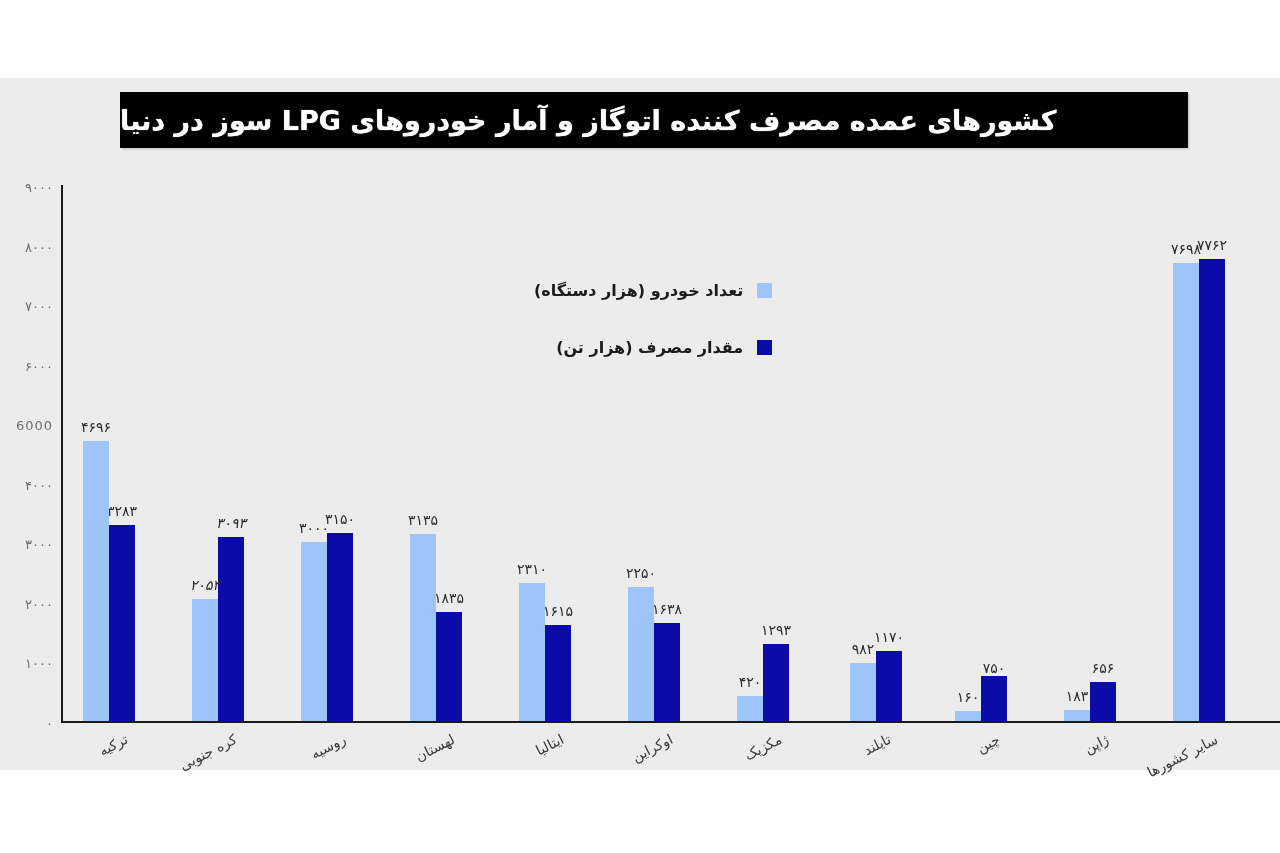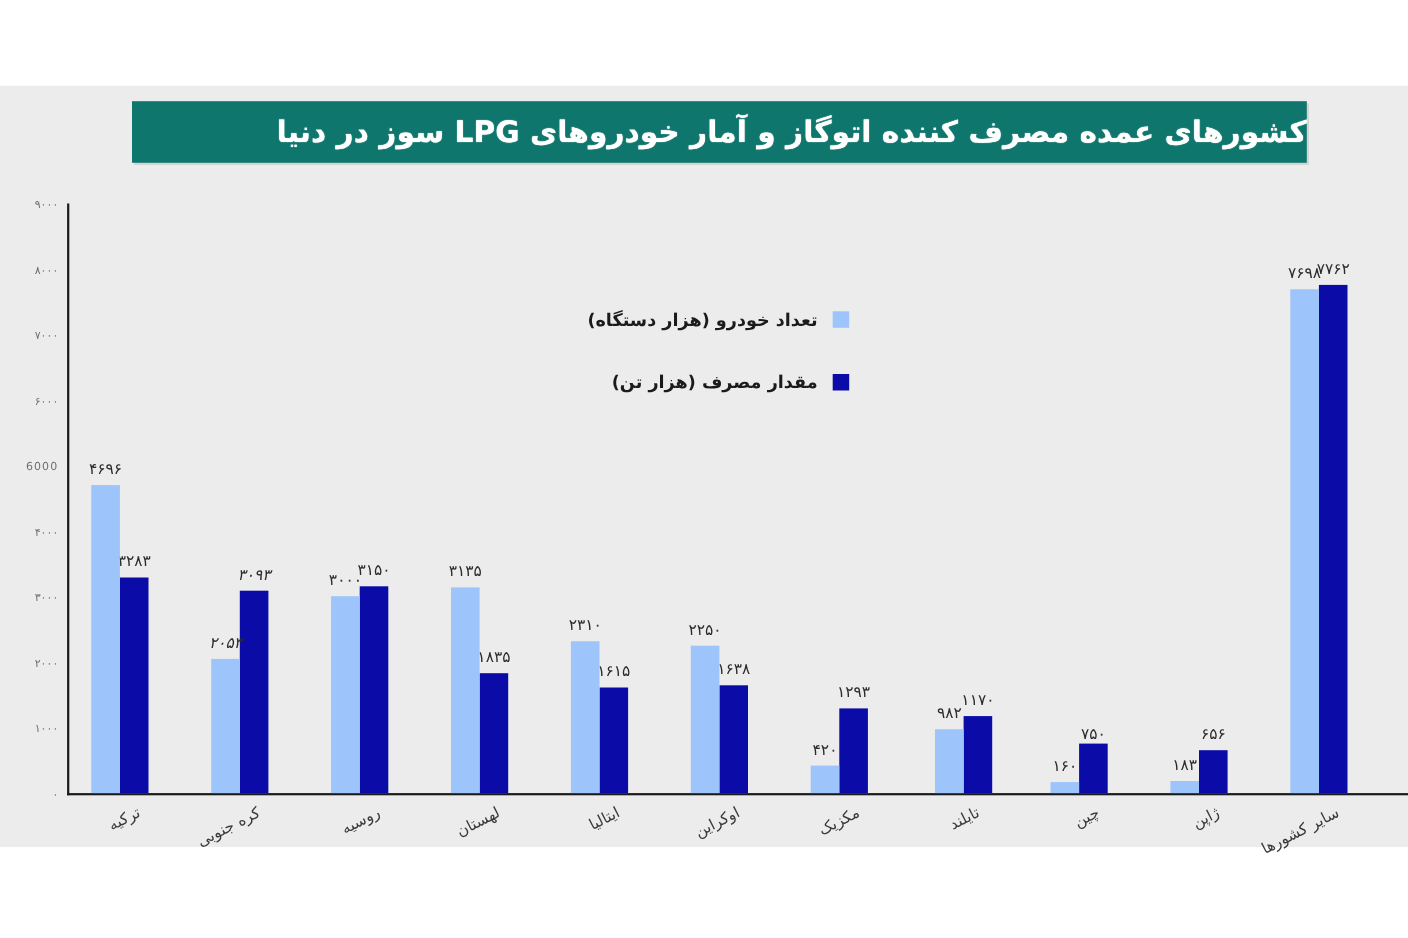--- a/index.html
+++ b/index.html
@@ -16,22 +16,22 @@
 
   
   #figure{
     position:absolute;left:0;top:78px;width:1280px;height:692px;
     background:#ececec;
   }
 
   
   #title-banner{
     position:absolute;left:120px;top:92px;width:1068px;height:56px;
-    background:#0f766e;
-    display:flex;align-items:center;justify-content:flex-start;
+    background:#000000;
+    display:flex;align-items:center;justify-content:flex-end;
     box-shadow:2px 2px 0 rgba(0,0,0,.10);
   }
   #title-banner .t{
     color:#ffffff;
     font-size:27px;
     font-weight:bold;
     letter-spacing:0px;
     white-space:nowrap;
     direction:rtl;
     text-shadow:0 0 1px #fff;
@@ -48,21 +48,21 @@
   }
   #x-axis-line{
     position:absolute;left:0;bottom:0;width:1219px;height:2px;background:#1a1a1a;
   }
 
   
   .ytick{
     position:absolute;
     right:1227px;           
     transform:translateY(-50%);
-    font-size:10px;color:#6f6f6f;
+    font-size:13px;color:#6f6f6f;
     white-space:nowrap;
     direction:ltr;
     letter-spacing:1px;
     text-align:right;
   }
 
   
   .group{
     position:absolute;bottom:2px;
     display:flex;flex-direction:row;align-items:flex-end;

